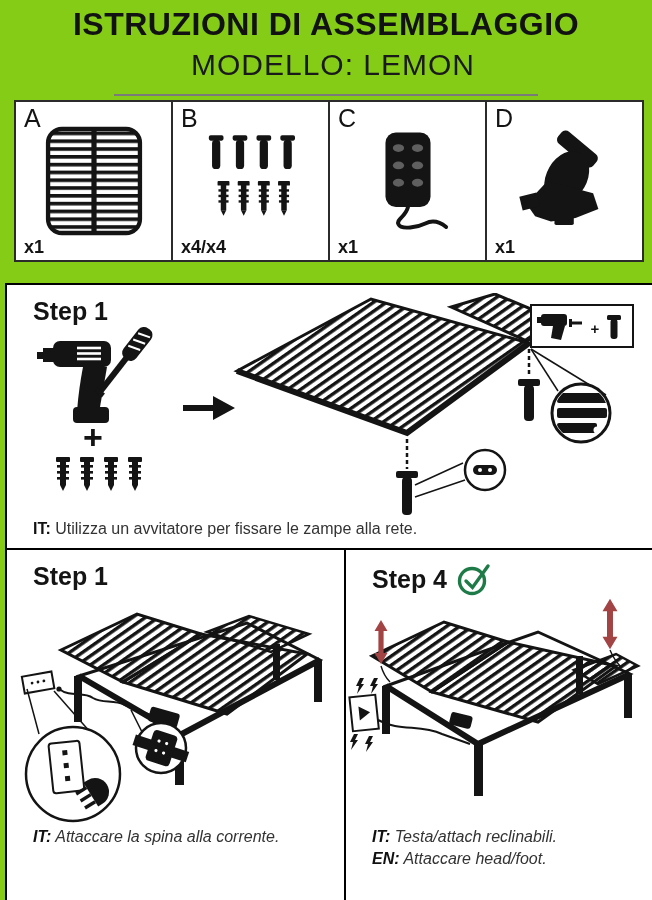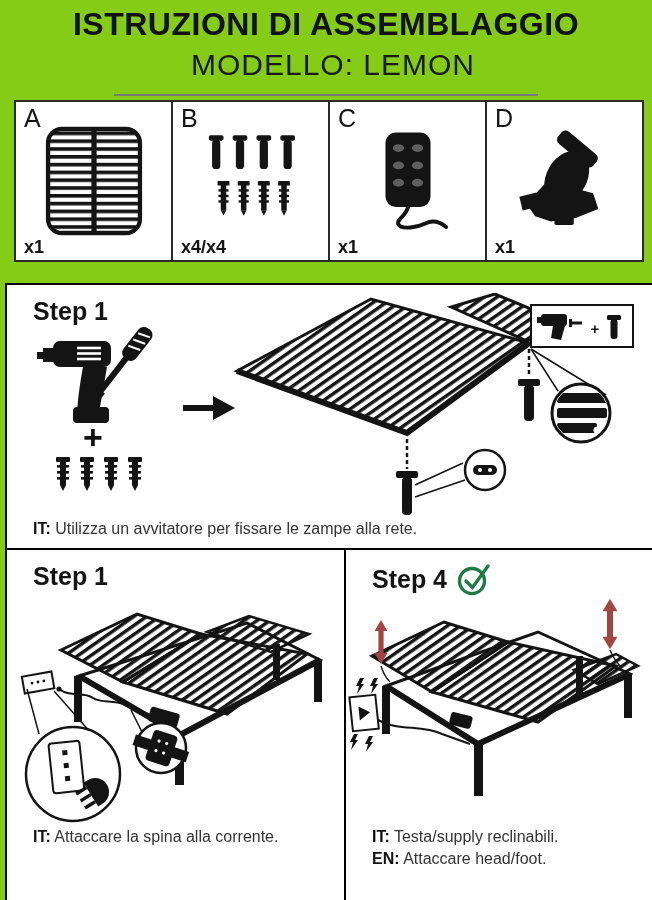--- a/index.html
+++ b/index.html
@@ -19,21 +19,21 @@
   .part-ill{position:absolute;inset:0;display:flex;align-items:center;justify-content:center;}
   
   .step{position:absolute;border:2px solid #000000;background:#fff;padding-left:8px;}
   .step1{top:283px;left:5px;width:640px;height:265px;}
   .step2{top:548px;left:5px;width:340px;height:360px;}
   .step3{top:548px;left:344px;width:302px;height:360px;}
   .step-title{position:absolute;top:12px;left:26px;font-size:25px;font-weight:700;display:flex;align-items:center;gap:10px;}
   .caption{position:absolute;left:26px;font-size:16px;line-height:1.4;color:#333;}
   .caption b{color:#111;}
   .cap1{bottom:10px;}
-  .cap23{top:276px;}
+  .cap23{top:276px;font-style:italic;}
   svg{display:block;}
   .abs{position:absolute;}
 </style>
 </head>
 <body>
 
 <div class="page">
 
   <svg width="0" height="0" style="position:absolute" aria-hidden="true">
     <defs>
@@ -417,19 +417,19 @@
           <path transform="translate(2,140)" d="M4,0 L0,8 L3,8 L1,16 L8,6 L5,6 L8,0 Z"></path>
           <path transform="translate(17,142)" d="M4,0 L0,8 L3,8 L1,16 L8,6 L5,6 L8,0 Z"></path>
         </g>
         <path d="M30,126 C52,138 72,130 94,140 L122,150" stroke="#141414" stroke-width="2" fill="none"></path>
       </g>
       <rect x="102" y="120" width="22" height="13" rx="3" fill="#141414" transform="rotate(14 113 126)"></rect>
     </svg>
 
     <div class="caption cap23">
       <div><b>IT:</b>
-        <span>Testa/supply reclinabili.</span></div>
+        <span>Testa/attach reclinabili.</span></div>
       <div><b>EN:</b>
         <span>Attaccare head/foot.</span></div>
     </div>
   </div>
 
 </div>
 
 </body></html>

